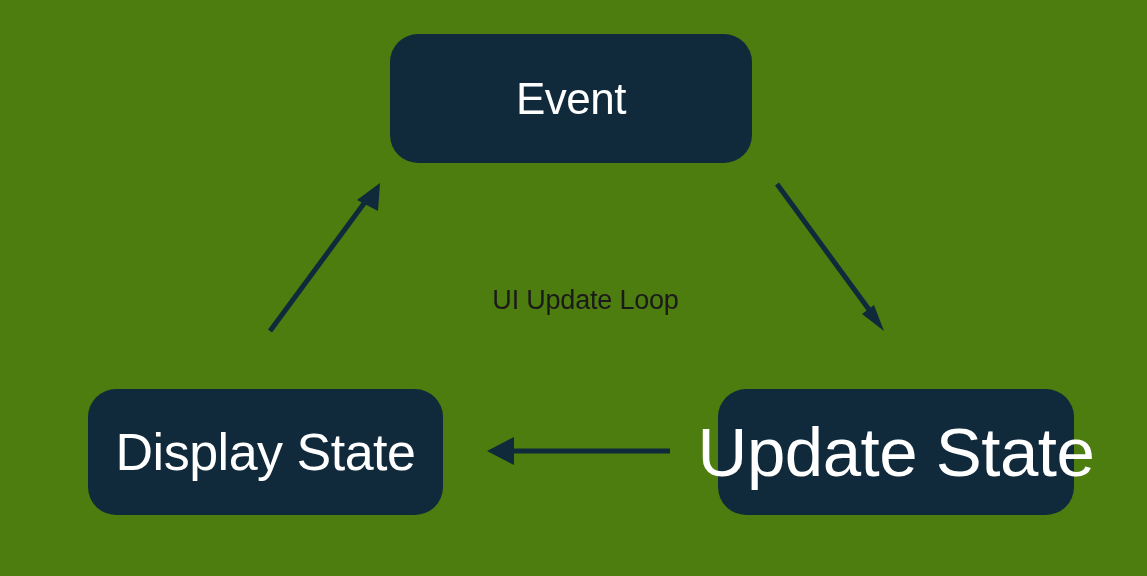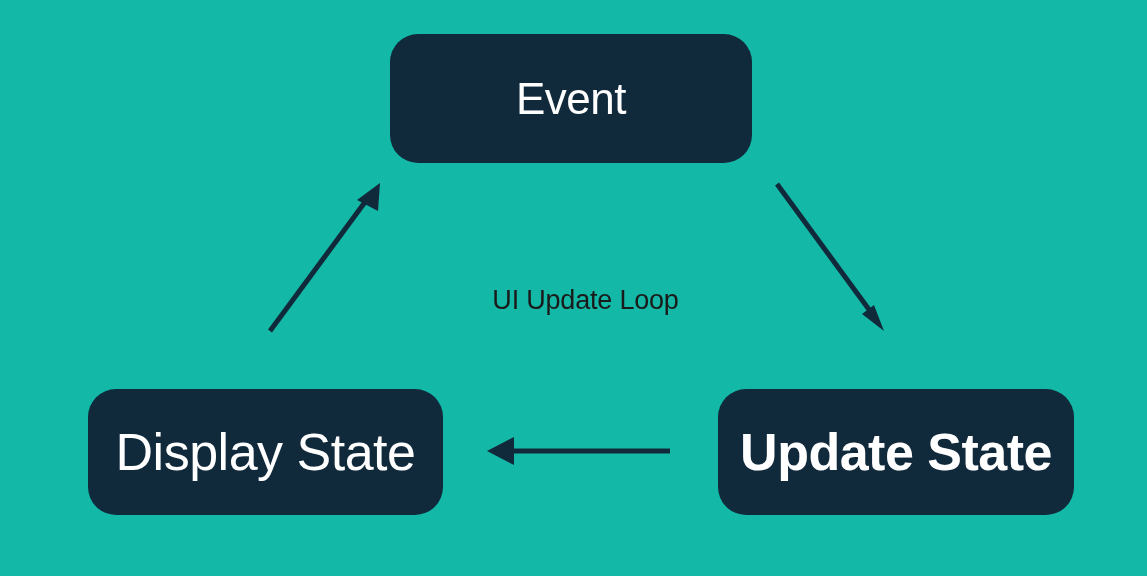--- a/index.html
+++ b/index.html
@@ -7,21 +7,21 @@
     padding: 0;
     background: #ffffff;
   }
   body {
     font-family: "Liberation Sans", sans-serif;
   }
   #canvas {
     position: relative;
     width: 1147px;
     height: 576px;
-    background: #14b8a6;
+    background: #4d7c0f;
     overflow: hidden;
   }
   .node {
     position: absolute;
     display: flex;
     align-items: center;
     justify-content: center;
     background: #102a3c;
     border-radius: 28px;
     color: #ffffff;
@@ -50,21 +50,21 @@
     height: 126px;
   }
   #node-display-state .node-label { font-size: 52px; }
 
   #node-update-state {
     left: 718px;
     top: 389px;
     width: 356px;
     height: 126px;
   }
-  #node-update-state .node-label { font-size: 52px; font-weight: bold; }
+  #node-update-state .node-label { font-size: 69px; }
 
   #edges {
     position: absolute;
     left: 0;
     top: 0;
     width: 1147px;
     height: 576px;
   }
   .edge-line {
     stroke: #102a3c;

